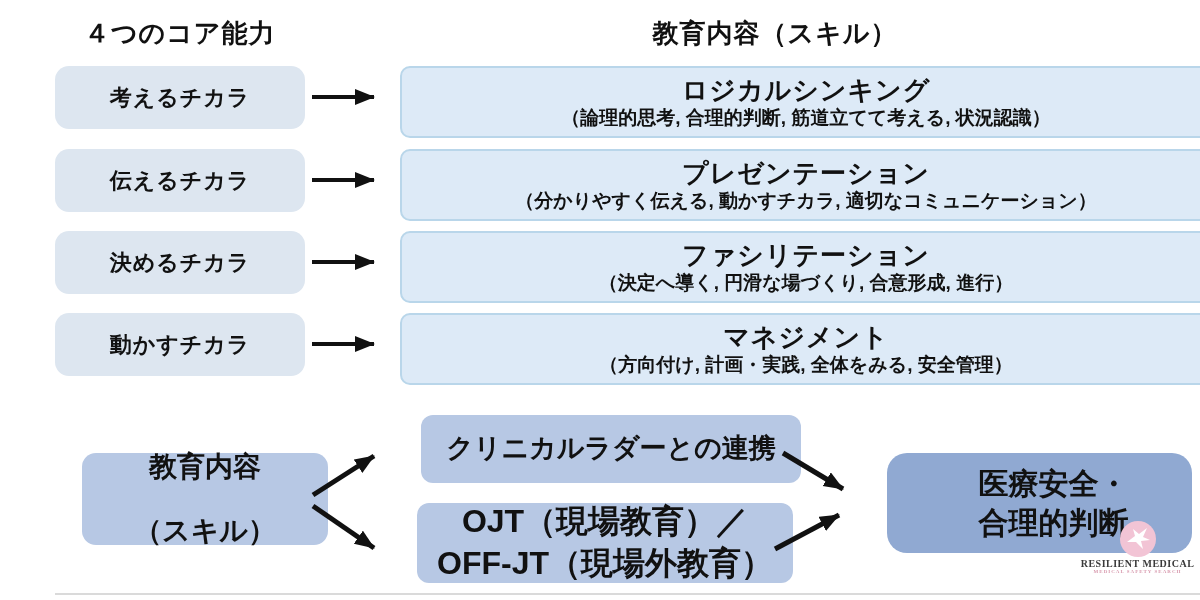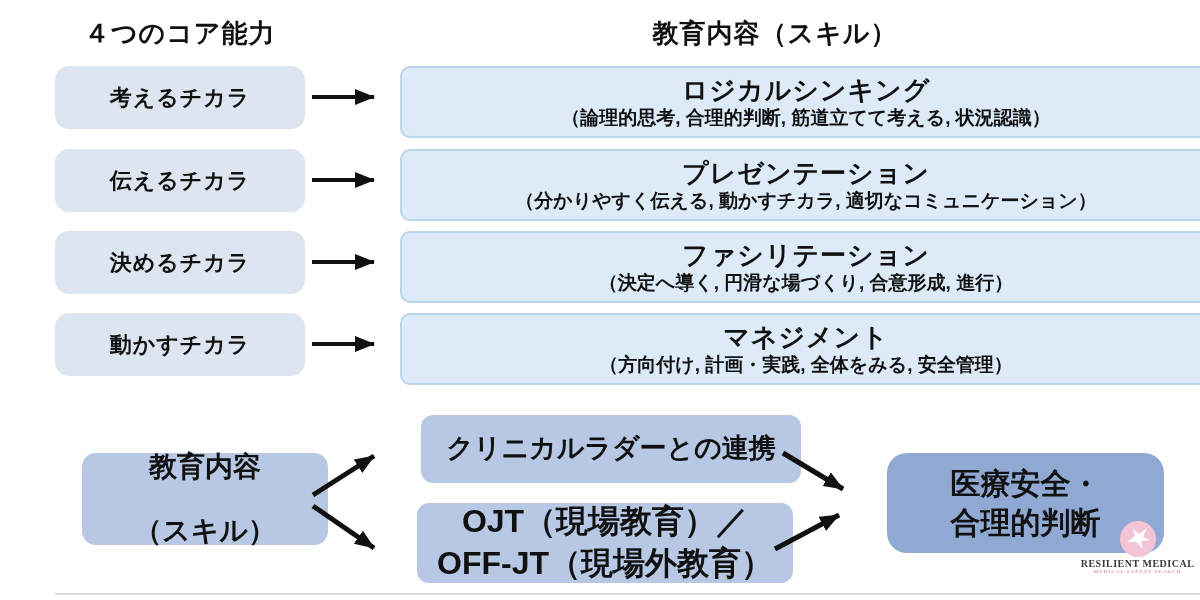--- a/index.html
+++ b/index.html
@@ -31,21 +31,21 @@
   .flow-box{
     position:absolute;background:#b7c8e4;border-radius:14px;
     display:flex;flex-direction:column;align-items:center;justify-content:center;
     font-weight:bold;line-height:1.3;margin-left:24px;
   }
   .flow-source{left:58px;top:453px;width:246px;height:92px;font-size:28px;gap:28px;}
   .flow-ladder{left:397px;top:415px;width:380px;height:68px;font-size:27px;border-radius:12px;}
   .flow-ojt{left:393px;top:503px;width:376px;height:80px;font-size:32px;border-radius:12px;}
   .flow-outcome{
     left:863px;top:453px;width:277px;height:100px;
-    background:#90a9d2;border-radius:20px;font-size:30px;
+    background:#90a9d2;border-radius:20px;font-size:30px;padding-left:28px;
   }
 
   .arrows{position:absolute;left:0;top:0;}
 
   .logo{position:absolute;left:1080px;top:520px;width:115px;text-align:center;}
   .logo-mark{display:block;margin:0 auto;}
   .logo-brand{font-family:"Liberation Serif","DejaVu Serif",serif;font-size:10px;
     font-weight:bold;color:#3a3a3a;letter-spacing:0.5px;white-space:nowrap;}
   .logo-tagline{font-family:"Liberation Serif","DejaVu Serif",serif;font-size:5px;
     color:#d89aae;letter-spacing:1px;white-space:nowrap;}

